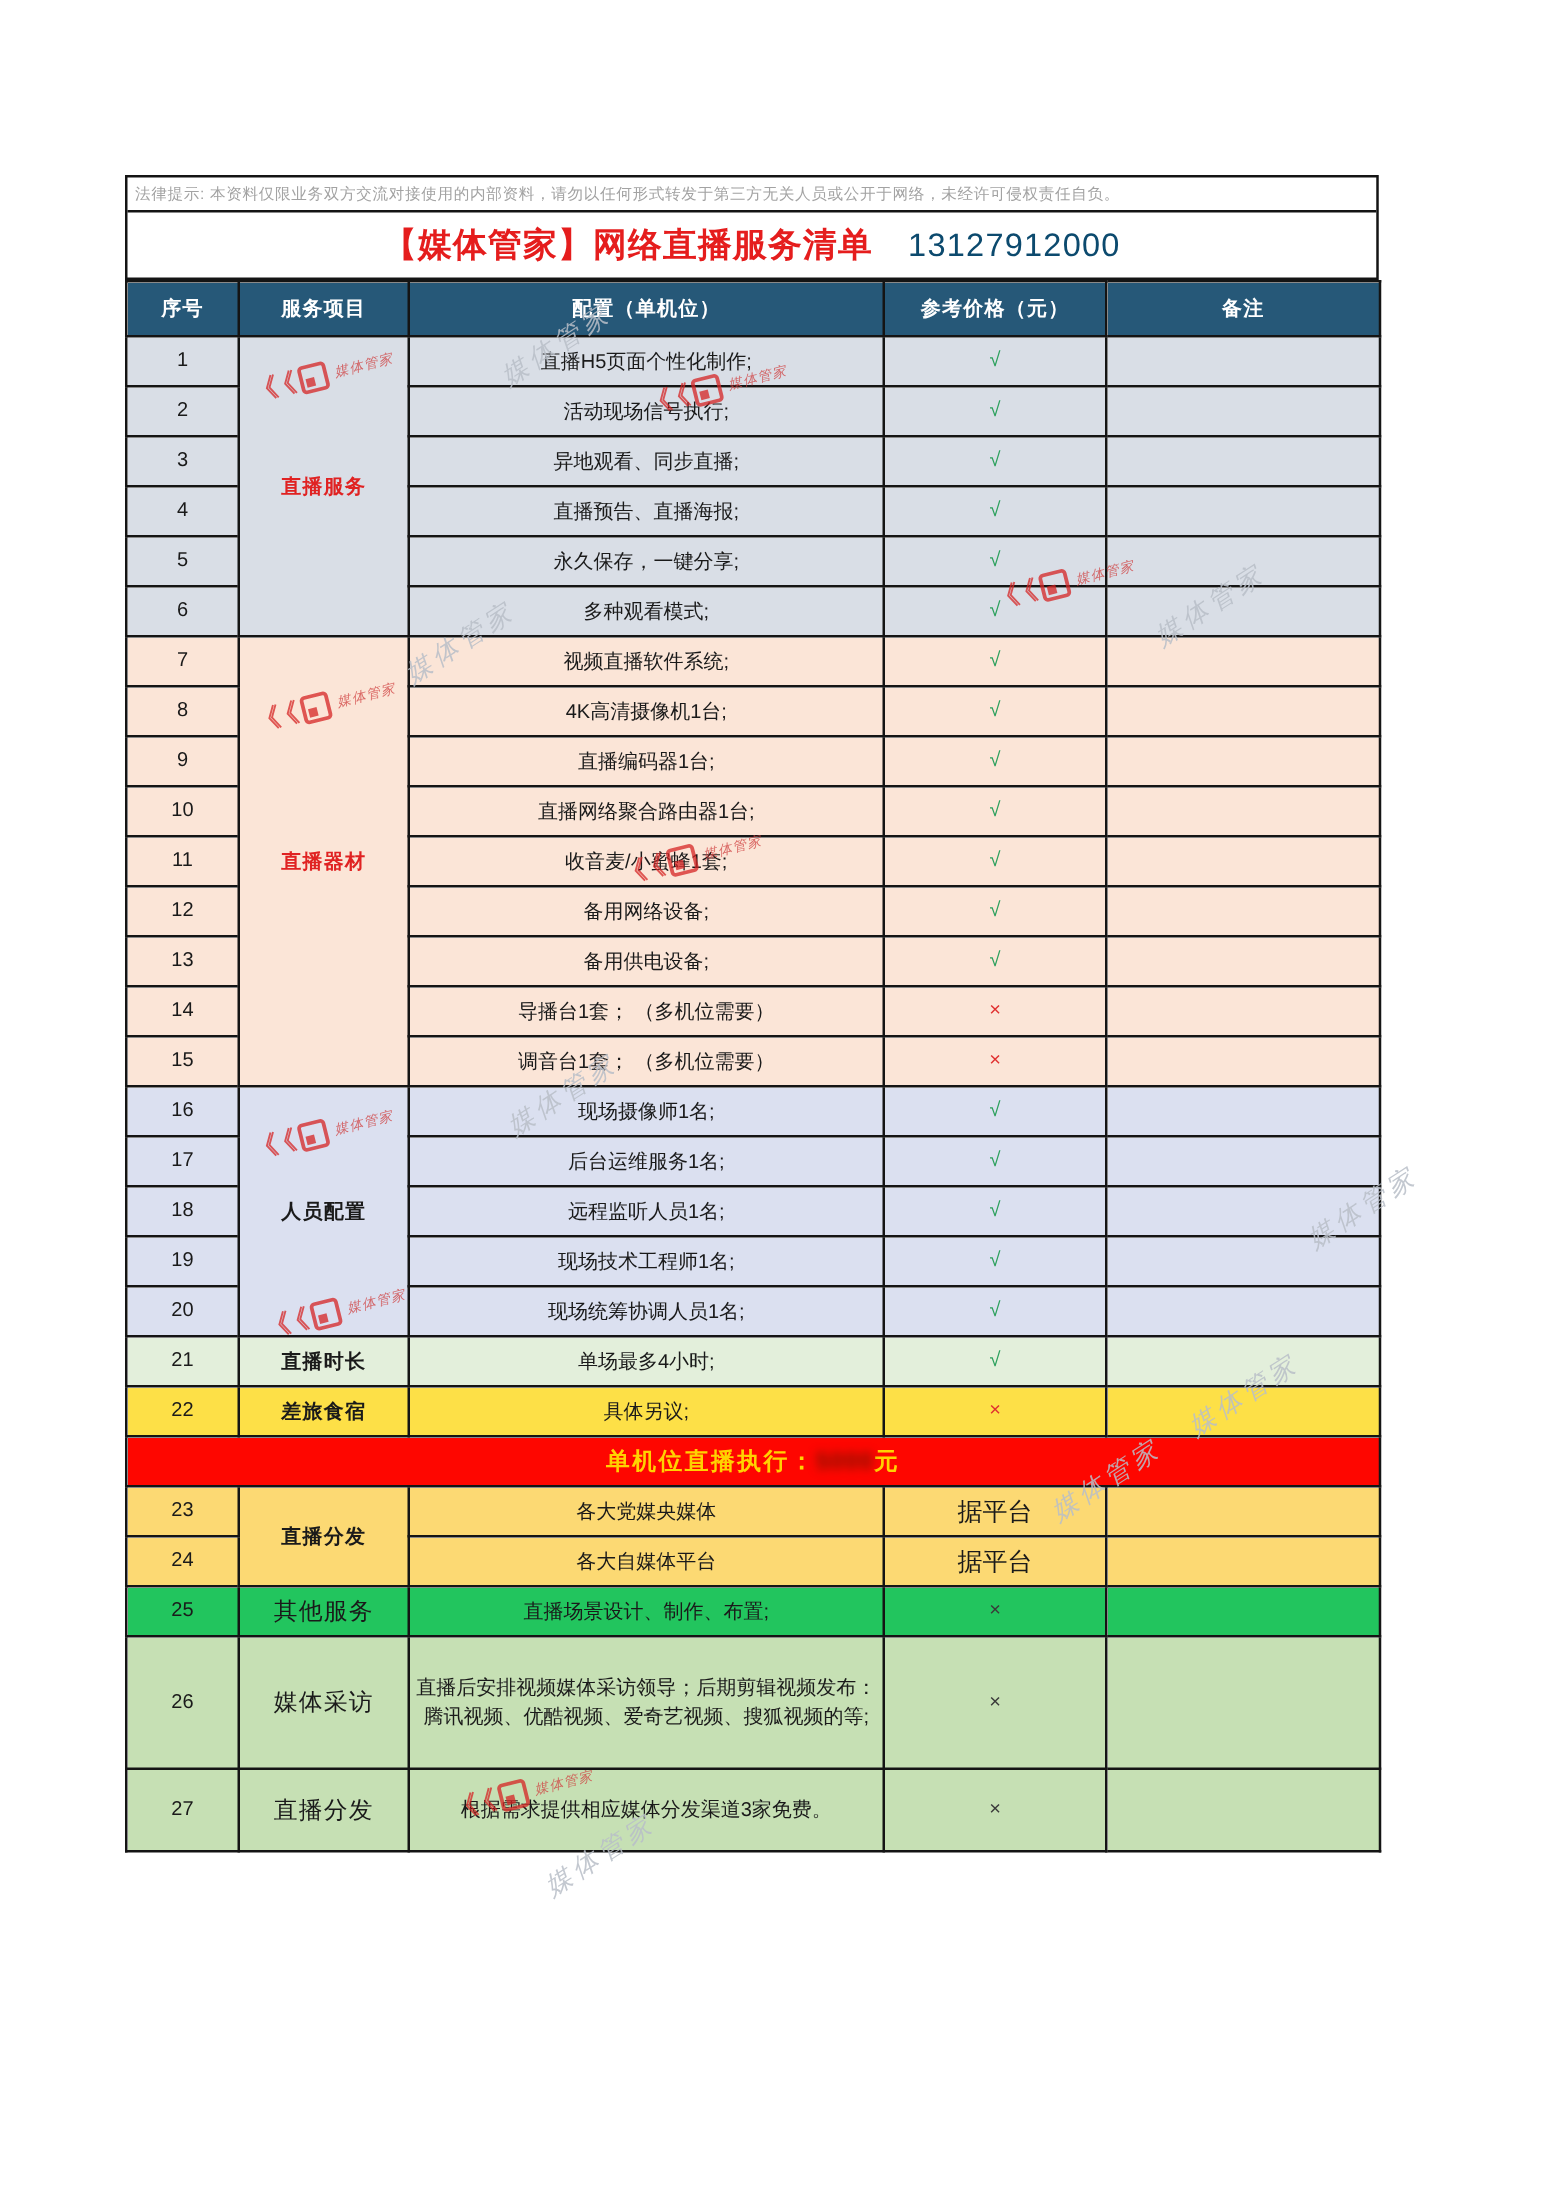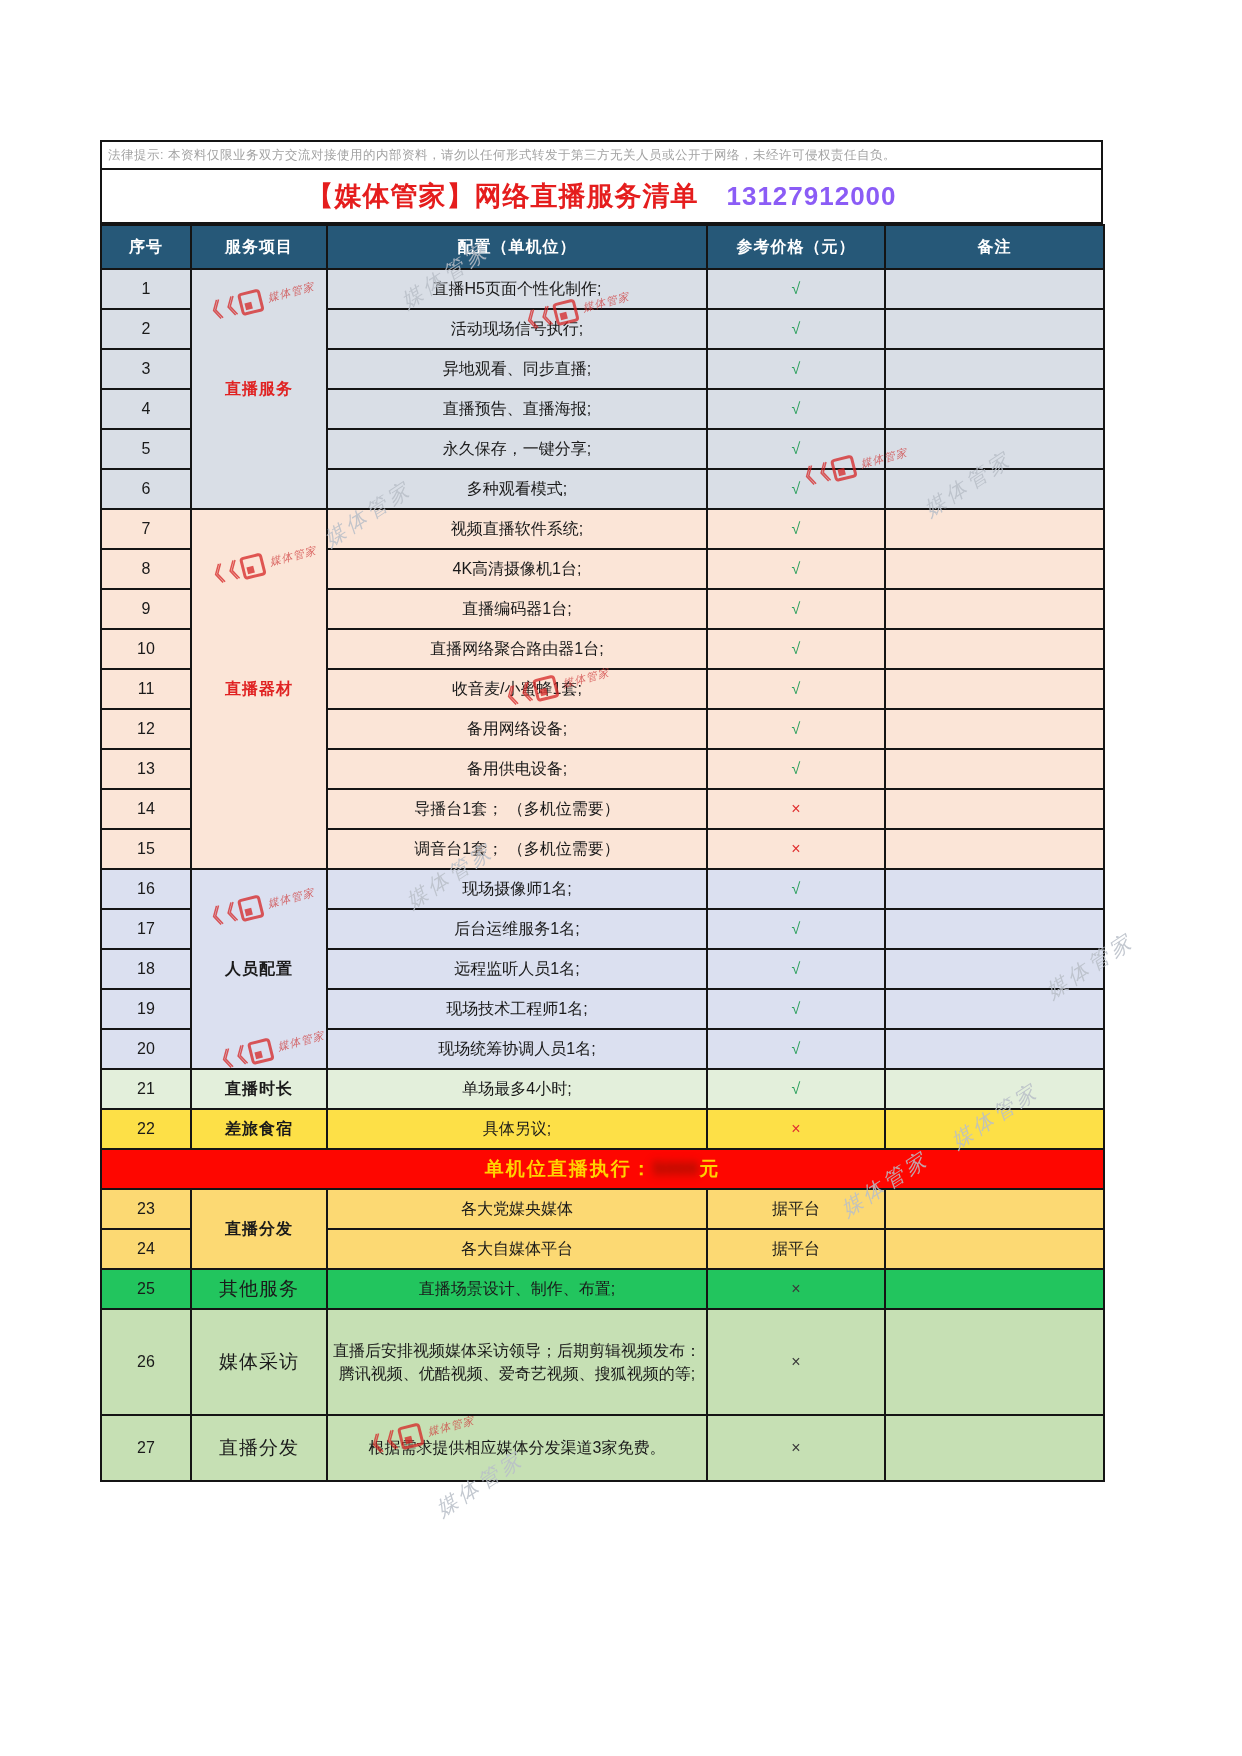--- a/index.html
+++ b/index.html
@@ -10,21 +10,21 @@
   }
   .sheet{position:absolute;left:100px;top:140px;width:1003px;}
   .top-box{border:2px solid #141414;background:#fff;}
   .legal-bar{
     height:26px;border-bottom:2px solid #141414;display:flex;align-items:center;
     padding:0 6px;font-size:12.5px;color:#a3a3a3;letter-spacing:0.5px;
     white-space:nowrap;overflow:hidden;
   }
   .title-bar{height:52px;display:flex;align-items:center;justify-content:center;gap:28px;}
   .doc-title{color:#e51d1d;font-weight:bold;font-size:27px;letter-spacing:1px;}
-  .doc-phone{color:#8b5cf6;font-size:26px;letter-spacing:1px;font-weight:bold;}
+  .doc-phone{color:#0c4a6e;font-size:26px;letter-spacing:1px;}
 
   table.price{border-collapse:collapse;table-layout:fixed;width:1003px;}
   table.price td,table.price th{
     border:2px solid #141414;text-align:center;vertical-align:middle;
     font-size:16px;padding:2px 4px;overflow:hidden;
   }
   tr.r{height:40px;padding-left:16px;}
   tr.tall26{height:106px;}
   tr.tall27{height:66px;}
   th.head{
@@ -42,21 +42,21 @@
   .b8 td{background:#c6e0b4;}
 
   td.serial{font-size:17px;}
   td.glabel{font-weight:bold;font-size:18px;letter-spacing:1px;}
   td.glabel.g-red{color:#e02222;text-align:center;}
   td.glabel.g-norm{font-weight:normal;font-size:19px;}
   td.mark{font-size:17px;}
   td.mark.ok{color:#2ba05c;}
   td.mark.xr{color:#e03030;}
   td.mark.xd{color:#3a3a3a;}
-  td.mark.pt{color:#1a1a1a;font-size:16px;}
+  td.mark.pt{color:#1a1a1a;font-size:20px;}
   td.cfg-left{text-align:left;padding:4px 8px;line-height:1.45;font-size:15.5px;margin-top:12px;}
 
   tr.banner-row td{
     background:#fe0600;color:#ffd300;font-weight:bold;font-size:19px;height:34px;
     letter-spacing:2px;
   }
   .blur-price{
     color:#7d1400;filter:blur(4px);font-weight:bold;letter-spacing:1px;
   }
 

